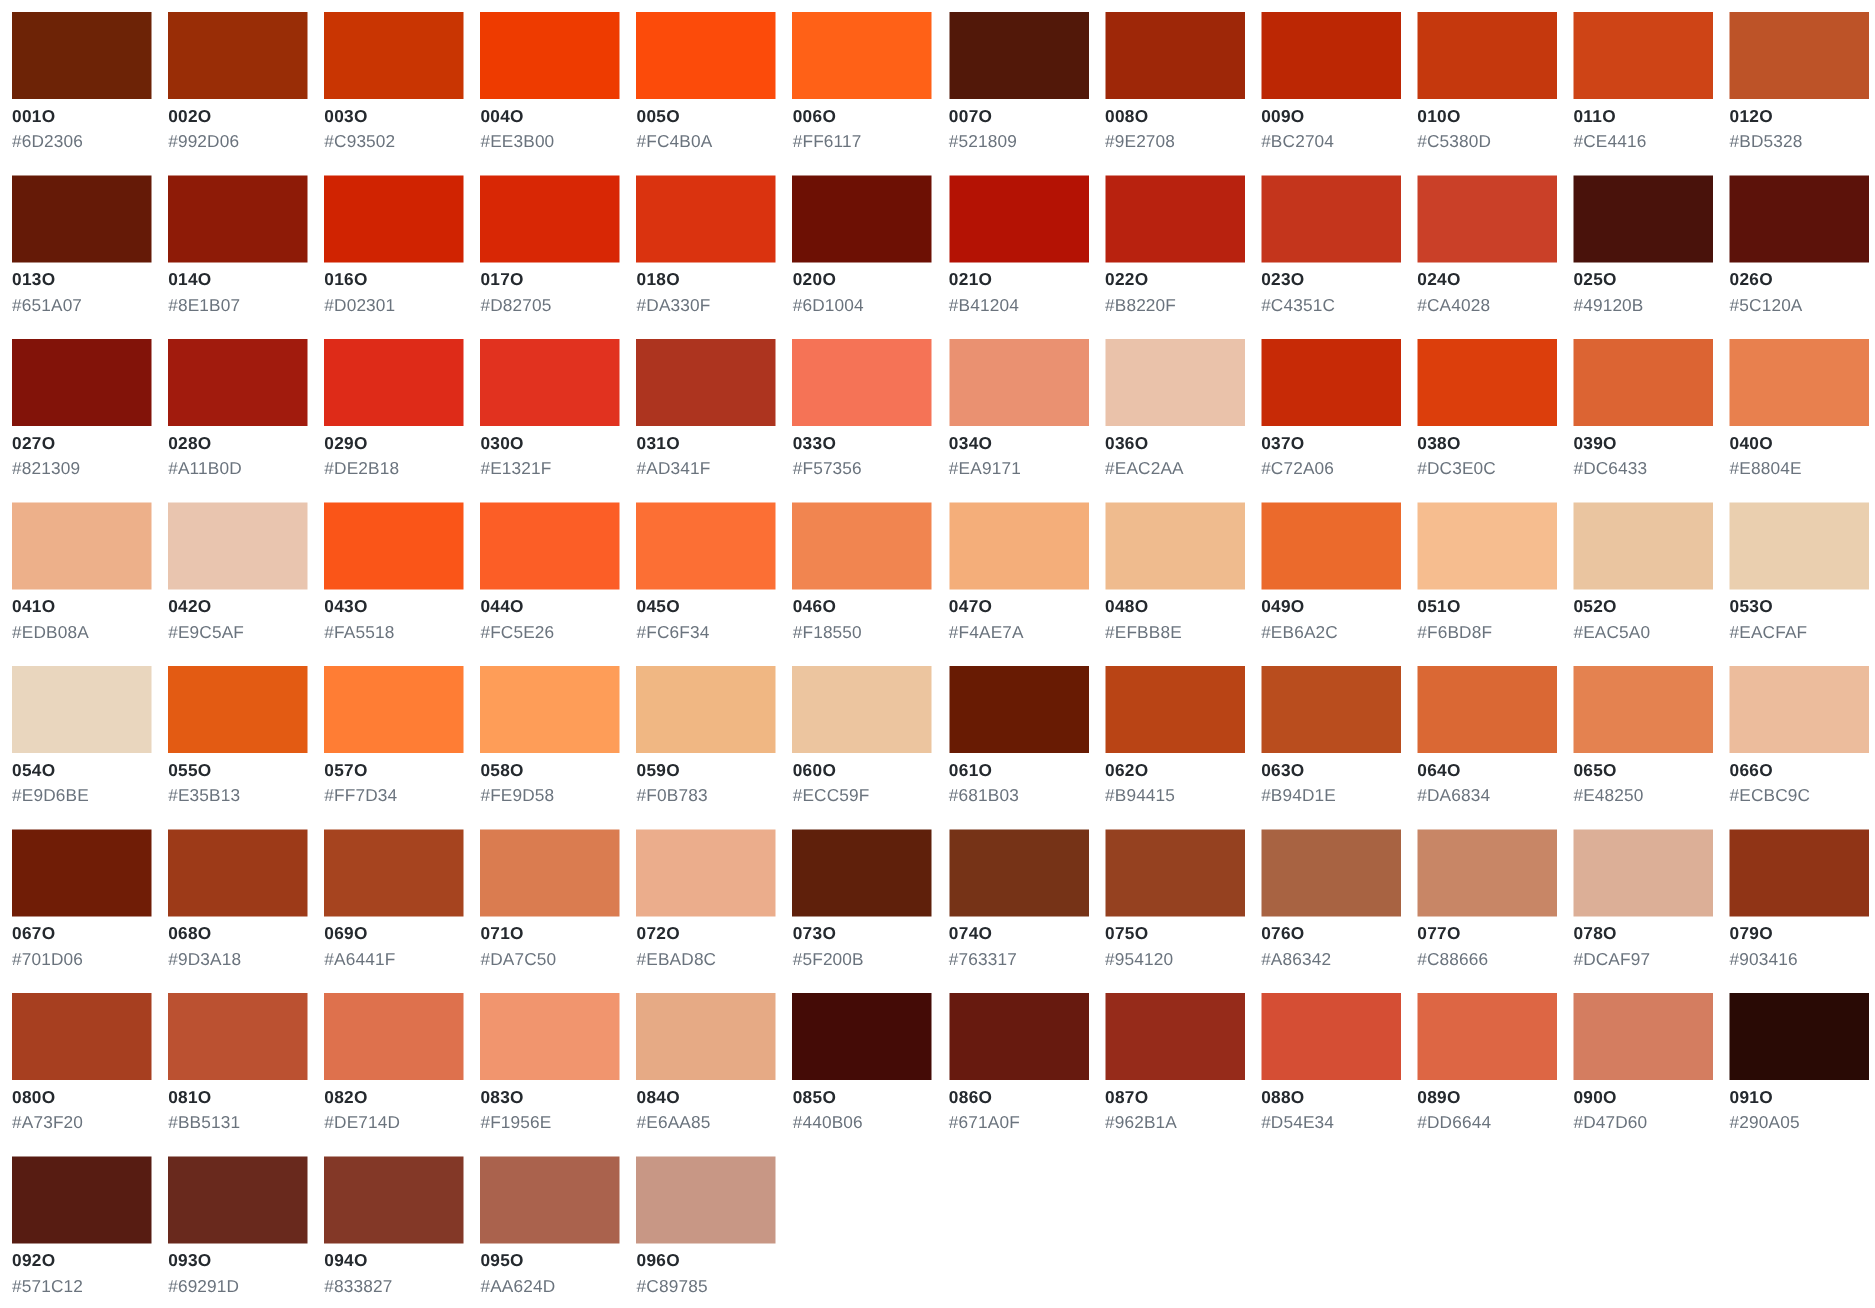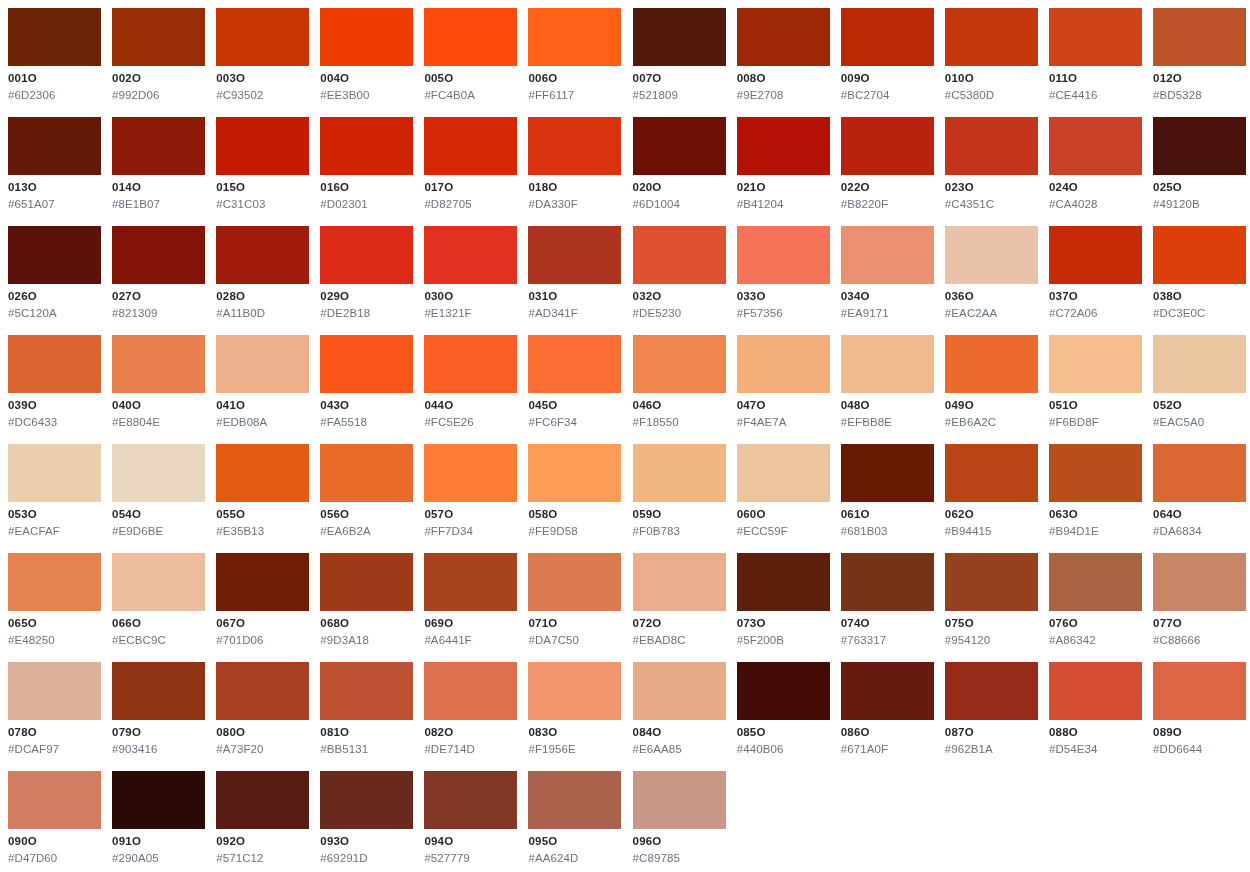--- a/index.html
+++ b/index.html
@@ -117,25 +117,20 @@
       <span class="swatch-chip" style="background-color: rgb(101, 26, 7);"></span>
       <div class="swatch-code">013O</div>
       <div class="swatch-hex">#651A07</div>
     </div>
     <div class="swatch-cell">
       <span class="swatch-chip" style="background-color: rgb(142, 27, 7);"></span>
       <div class="swatch-code">014O</div>
       <div class="swatch-hex">#8E1B07</div>
     </div>
     <div class="swatch-cell">
-      <span class="swatch-chip" style="background-color: rgb(195, 28, 3);"></span>
-      <div class="swatch-code">015O</div>
-      <div class="swatch-hex">#C31C03</div>
-    </div>
-    <div class="swatch-cell">
       <span class="swatch-chip" style="background-color: rgb(208, 35, 1);"></span>
       <div class="swatch-code">016O</div>
       <div class="swatch-hex">#D02301</div>
     </div>
     <div class="swatch-cell">
       <span class="swatch-chip" style="background-color: rgb(216, 39, 5);"></span>
       <div class="swatch-code">017O</div>
       <div class="swatch-hex">#D82705</div>
     </div>
     <div class="swatch-cell">
@@ -197,25 +192,20 @@
       <span class="swatch-chip" style="background-color: rgb(225, 50, 31);"></span>
       <div class="swatch-code">030O</div>
       <div class="swatch-hex">#E1321F</div>
     </div>
     <div class="swatch-cell">
       <span class="swatch-chip" style="background-color: rgb(173, 52, 31);"></span>
       <div class="swatch-code">031O</div>
       <div class="swatch-hex">#AD341F</div>
     </div>
     <div class="swatch-cell">
-      <span class="swatch-chip" style="background-color: rgb(222, 82, 48);"></span>
-      <div class="swatch-code">032O</div>
-      <div class="swatch-hex">#DE5230</div>
-    </div>
-    <div class="swatch-cell">
       <span class="swatch-chip" style="background-color: rgb(245, 115, 86);"></span>
       <div class="swatch-code">033O</div>
       <div class="swatch-hex">#F57356</div>
     </div>
     <div class="swatch-cell">
       <span class="swatch-chip" style="background-color: rgb(234, 145, 113);"></span>
       <div class="swatch-code">034O</div>
       <div class="swatch-hex">#EA9171</div>
     </div>
     <div class="swatch-cell">
@@ -242,20 +232,25 @@
       <span class="swatch-chip" style="background-color: rgb(232, 128, 78);"></span>
       <div class="swatch-code">040O</div>
       <div class="swatch-hex">#E8804E</div>
     </div>
     <div class="swatch-cell">
       <span class="swatch-chip" style="background-color: rgb(237, 176, 138);"></span>
       <div class="swatch-code">041O</div>
       <div class="swatch-hex">#EDB08A</div>
     </div>
     <div class="swatch-cell">
+      <span class="swatch-chip" style="background-color: rgb(233, 197, 175);"></span>
+      <div class="swatch-code">042O</div>
+      <div class="swatch-hex">#E9C5AF</div>
+    </div>
+    <div class="swatch-cell">
       <span class="swatch-chip" style="background-color: rgb(250, 85, 24);"></span>
       <div class="swatch-code">043O</div>
       <div class="swatch-hex">#FA5518</div>
     </div>
     <div class="swatch-cell">
       <span class="swatch-chip" style="background-color: rgb(252, 94, 38);"></span>
       <div class="swatch-code">044O</div>
       <div class="swatch-hex">#FC5E26</div>
     </div>
     <div class="swatch-cell">
@@ -302,25 +297,20 @@
       <span class="swatch-chip" style="background-color: rgb(233, 214, 190);"></span>
       <div class="swatch-code">054O</div>
       <div class="swatch-hex">#E9D6BE</div>
     </div>
     <div class="swatch-cell">
       <span class="swatch-chip" style="background-color: rgb(227, 91, 19);"></span>
       <div class="swatch-code">055O</div>
       <div class="swatch-hex">#E35B13</div>
     </div>
     <div class="swatch-cell">
-      <span class="swatch-chip" style="background-color: rgb(234, 107, 42);"></span>
-      <div class="swatch-code">056O</div>
-      <div class="swatch-hex">#EA6B2A</div>
-    </div>
-    <div class="swatch-cell">
       <span class="swatch-chip" style="background-color: rgb(255, 125, 52);"></span>
       <div class="swatch-code">057O</div>
       <div class="swatch-hex">#FF7D34</div>
     </div>
     <div class="swatch-cell">
       <span class="swatch-chip" style="background-color: rgb(254, 157, 88);"></span>
       <div class="swatch-code">058O</div>
       <div class="swatch-hex">#FE9D58</div>
     </div>
     <div class="swatch-cell">
@@ -489,21 +479,21 @@
       <div class="swatch-hex">#571C12</div>
     </div>
     <div class="swatch-cell">
       <span class="swatch-chip" style="background-color: rgb(105, 41, 29);"></span>
       <div class="swatch-code">093O</div>
       <div class="swatch-hex">#69291D</div>
     </div>
     <div class="swatch-cell">
       <span class="swatch-chip" style="background-color: rgb(131, 56, 39);"></span>
       <div class="swatch-code">094O</div>
-      <div class="swatch-hex">#527779</div>
+      <div class="swatch-hex">#833827</div>
     </div>
     <div class="swatch-cell">
       <span class="swatch-chip" style="background-color: rgb(170, 98, 77);"></span>
       <div class="swatch-code">095O</div>
       <div class="swatch-hex">#AA624D</div>
     </div>
     <div class="swatch-cell">
       <span class="swatch-chip" style="background-color: rgb(200, 151, 133);"></span>
       <div class="swatch-code">096O</div>
       <div class="swatch-hex">#C89785</div>

